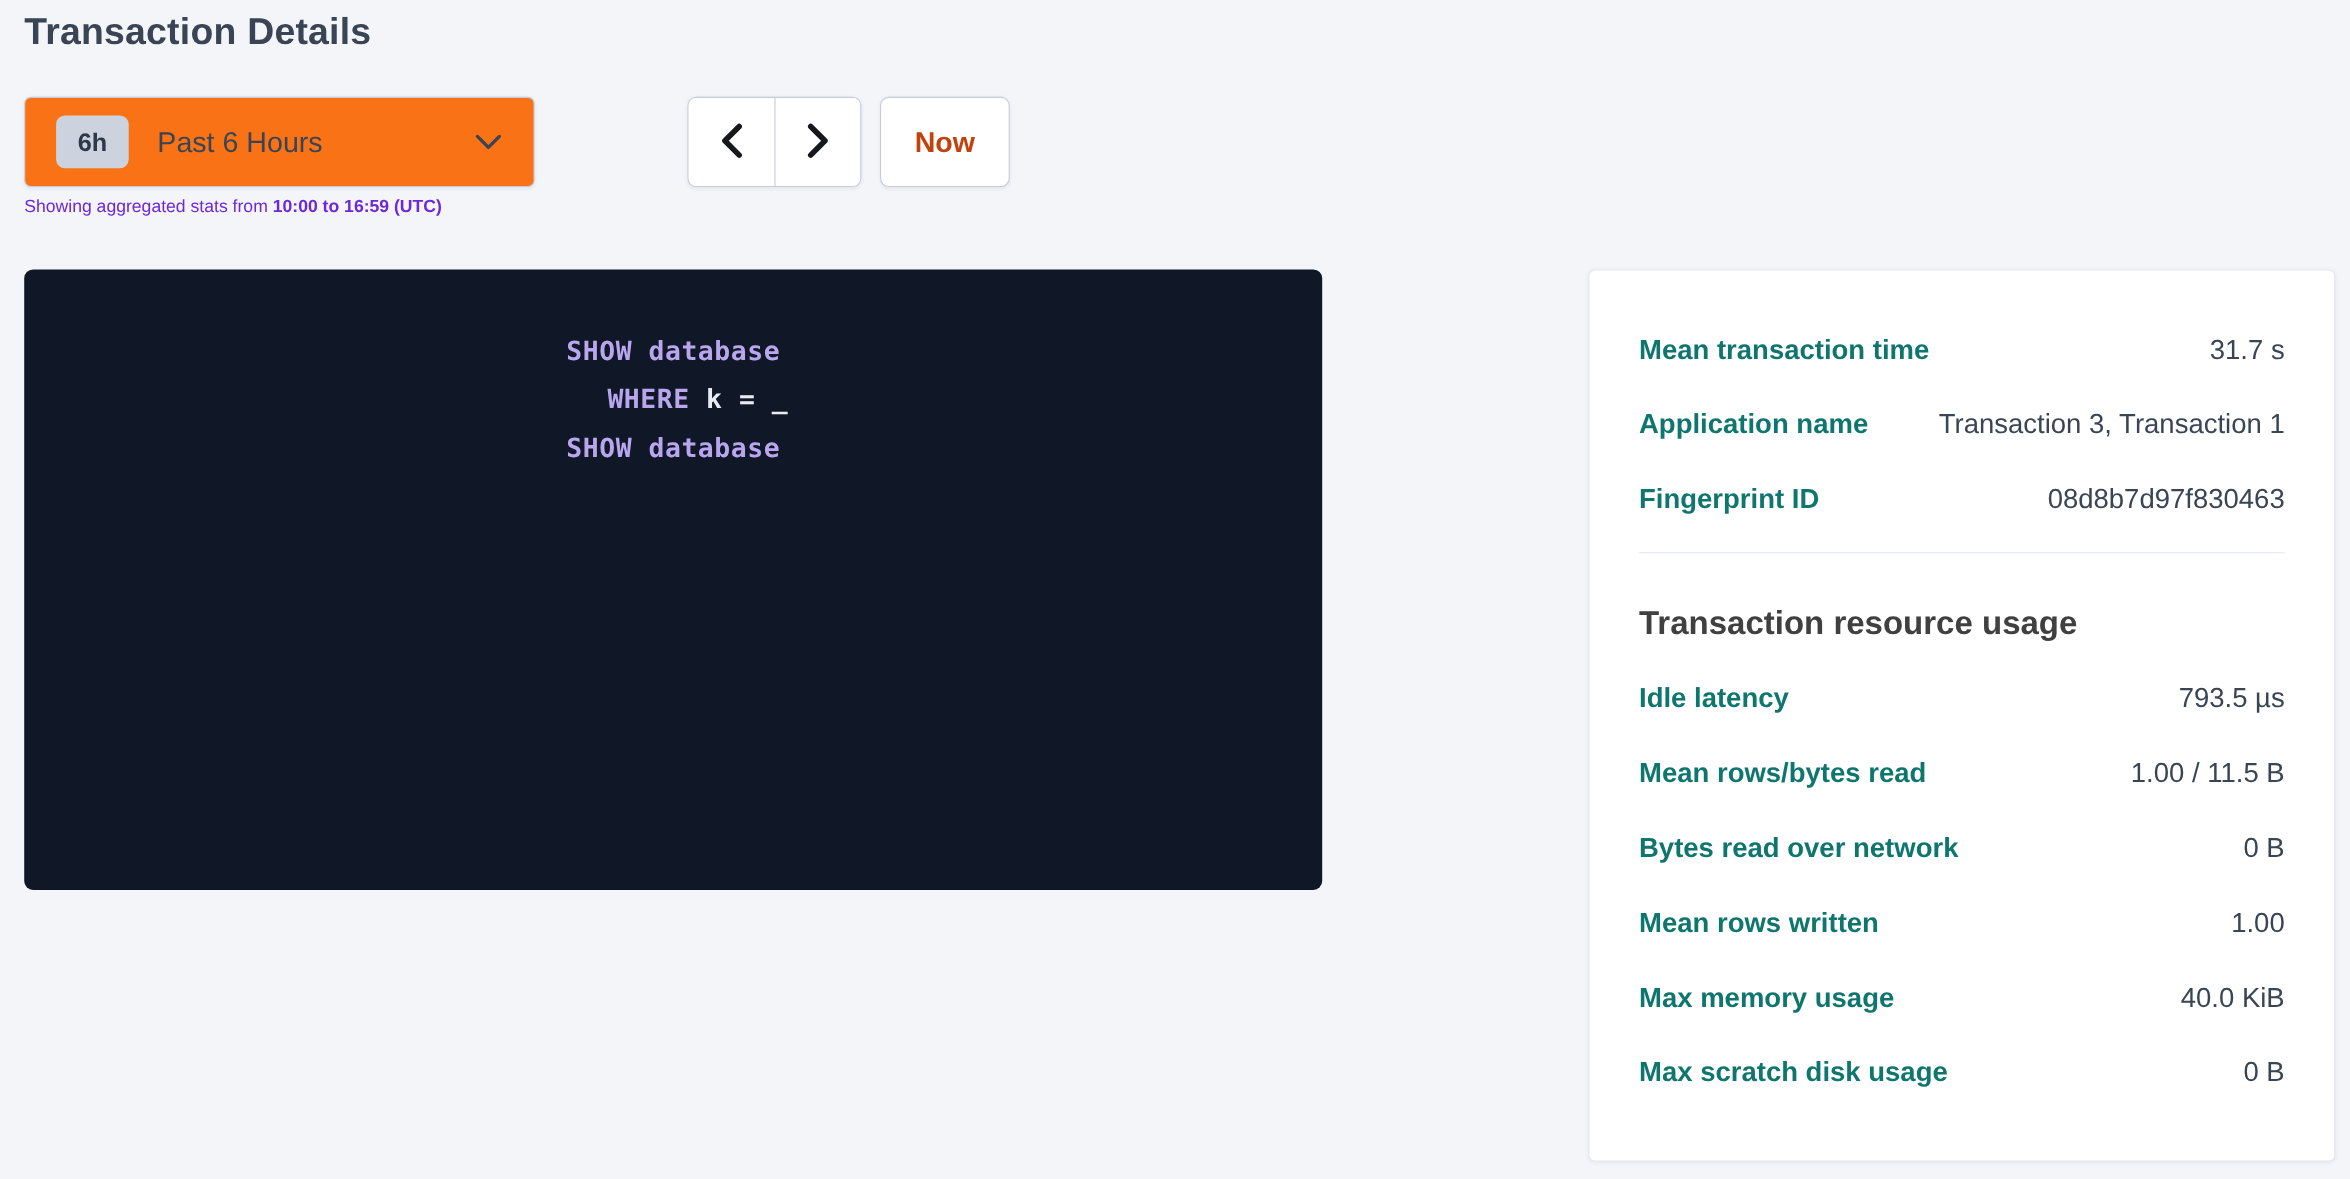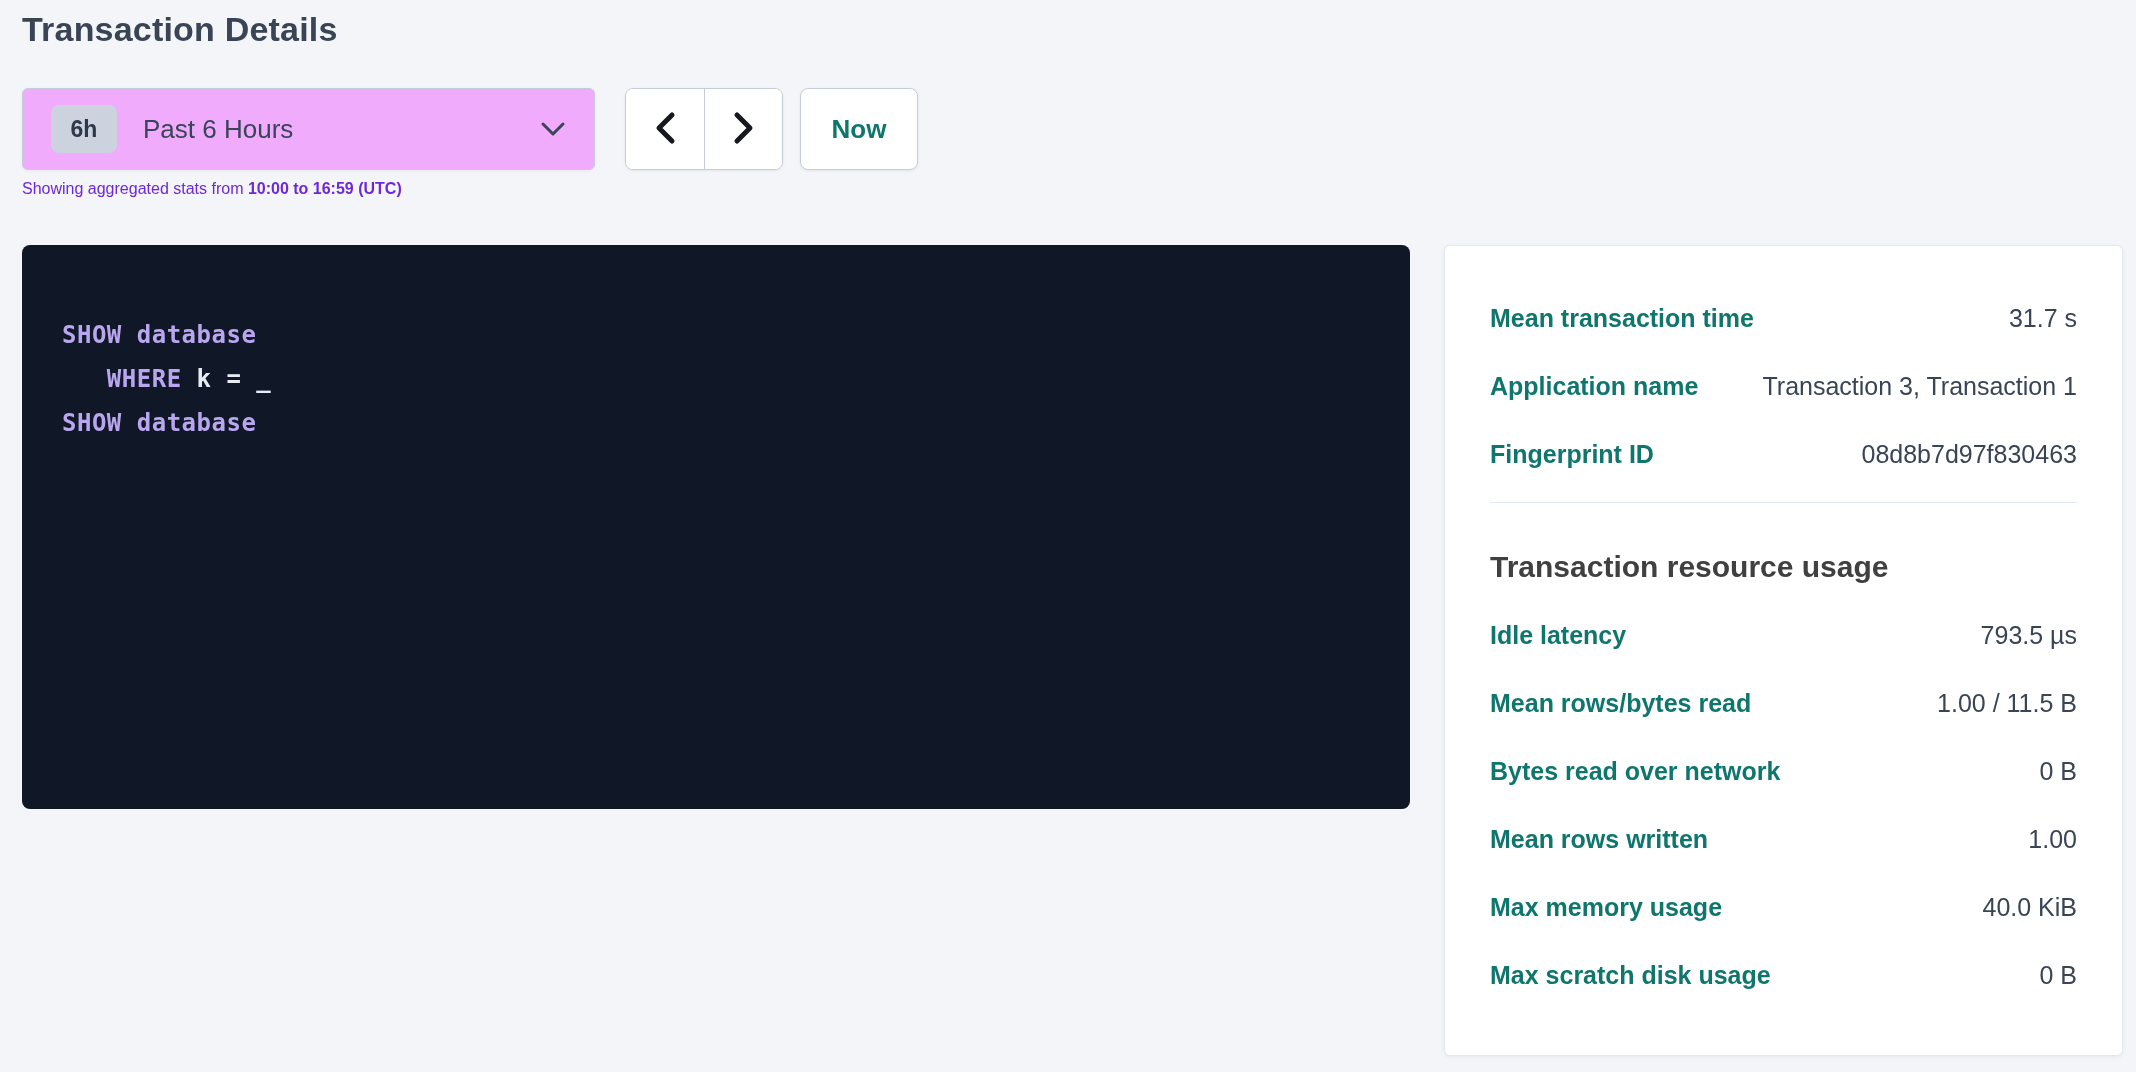--- a/index.html
+++ b/index.html
@@ -15,22 +15,22 @@
   
   .page-title {
     position: absolute; left: 22px; top: 10px;
     font-size: 34px; font-weight: 700; color: #394455;
     letter-spacing: 0.2px;
   }
 
   
   .time-dropdown {
     position: absolute; left: 22px; top: 88px;
-    width: 573px; height: 82px;
-    background: #f0abfc;
+    width: 464px; height: 82px;
+    background: #f97316;
     border: 1px solid #c6ccd9;
     border-radius: 6px;
     box-shadow: 0 1px 3px rgba(60,70,90,0.08);
     display: flex; align-items: center;
     padding: 0 28px;
     cursor: pointer;
   }
   .range-badge {
     background: #ccd3df;
     color: #2e3848;
@@ -68,38 +68,39 @@
   .arrow-btn + .arrow-btn { border-left: 1px solid #c6ccd9; }
 
   .now-btn {
     position: absolute; left: 800px; top: 88px;
     width: 118px; height: 82px;
     background: #ffffff;
     border: 1px solid #c6ccd9;
     border-radius: 8px;
     box-shadow: 0 1px 3px rgba(60,70,90,0.08);
     font-family: "Liberation Sans", sans-serif;
-    font-size: 26px; font-weight: 700; color: #0f766e;
+    font-size: 26px; font-weight: 700; color: #c2410c;
     display: flex; align-items: center; justify-content: center;
     cursor: pointer;
   }
 
   .agg-summary {
     position: absolute; left: 22px; top: 180px;
     font-size: 16px; color: #6d28d9;
   }
   .agg-summary .bold { font-weight: 700; }
 
   
   .sql-box {
     position: absolute; left: 22px; top: 245px;
-    width: 1388px; height: 564px;
+    width: 1180px; height: 564px;
     background: #101828;
     border-radius: 8px;
-    padding: 68px 40px;
+    padding: 52px 40px;
+    text-align: center;
   }
   .sql-line {
     font-family: "DejaVu Sans Mono", monospace;
     font-size: 24px;
     line-height: 44px;
     white-space: pre;
     letter-spacing: 0.5px;
   }
   .sql-line .kw { color: #b9a6ef; font-weight: 700; }
   .sql-line .pl { color: #e7ecf3; font-weight: 700; }

